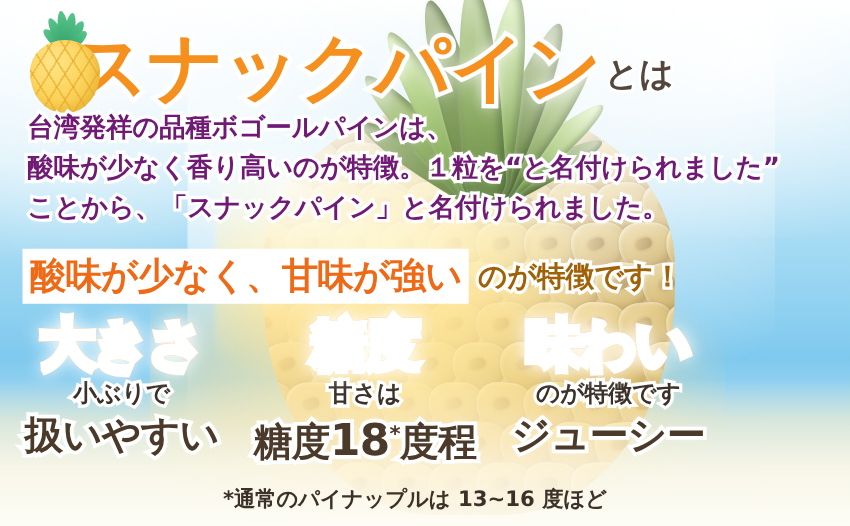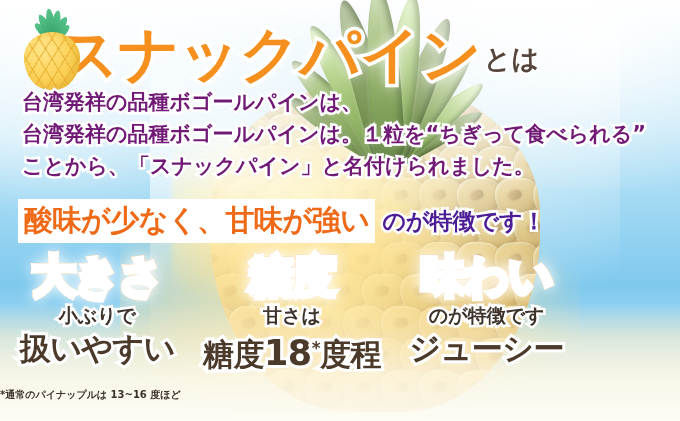--- a/index.html
+++ b/index.html
@@ -171,21 +171,21 @@
     line-height:40px;
     color:#ef6a17;
     background:#ffffff;
     padding:1px 6px 3px 6px;
     letter-spacing:-0.5px;
   }
   .banner-tail {
     font-family:"DejaVu Sans", sans-serif;
     font-weight:700;
     font-size:23px;
-    color:#4c1d95;
+    color:#a16207;
     margin-left:7px;
     -webkit-text-stroke:5px #ffffff;
     paint-order:stroke fill;
     text-shadow:0 0 6px rgba(255,255,255,.85);
   }
 
   
   .cols {
     position:absolute; left:0; top:250px; width:584px; height:145px;
     display:flex;
@@ -227,23 +227,24 @@
     -webkit-text-stroke:6px #ffffff;
     paint-order:stroke fill;
     text-shadow:0 0 7px rgba(255,255,255,.92);
     white-space:nowrap;
   }
   .col-main .num { font-size:35px;text-align:right; }
   .col-main sup { font-size:17px; vertical-align:super; }
 
   .footnote {
     position:absolute; left:0; right:16px; top:388px;
-    font-family:"DejaVu Sans", sans-serif;
-    font-weight:700;
-    font-size:10px;
+    text-align:center;
+    font-family:"DejaVu Sans", sans-serif;
+    font-weight:700;
+    font-size:17px;
     color:#3b3129;
     white-space:nowrap;
   }
 </style>
 </head>
 <body>
 
 <div id="stage">
 
   <div class="bg-sky"></div>
@@ -393,21 +394,21 @@
           <div class="pi-leaf" style="transform: translateX(-50%) rotate(48deg) scaleY(0.72);"></div>
         </div>
       <div class="pi-body"></div>
     </div>
     <div class="title-main">スナックパイン</div>
     <div class="title-suffix">とは</div>
   </div>
 
   <div class="body-copy">
     <div class="bline">台湾発祥の品種ボゴールパインは、</div>
-    <div class="bline">台湾発祥の品種ボゴールパインは。１粒を“ちぎって食べられる”</div>
+    <div class="bline">酸味が少なく香り高いのが特徴。１粒を“と名付けられました”</div>
     <div class="bline">ことから、「スナックパイン」と名付けられました。</div>
   </div>
 
   <div class="banner">
     <span class="banner-strong">酸味が少なく、甘味が強い</span>
     <span class="banner-tail">のが特徴です！</span>
   </div>
 
   <div class="cols">
 

